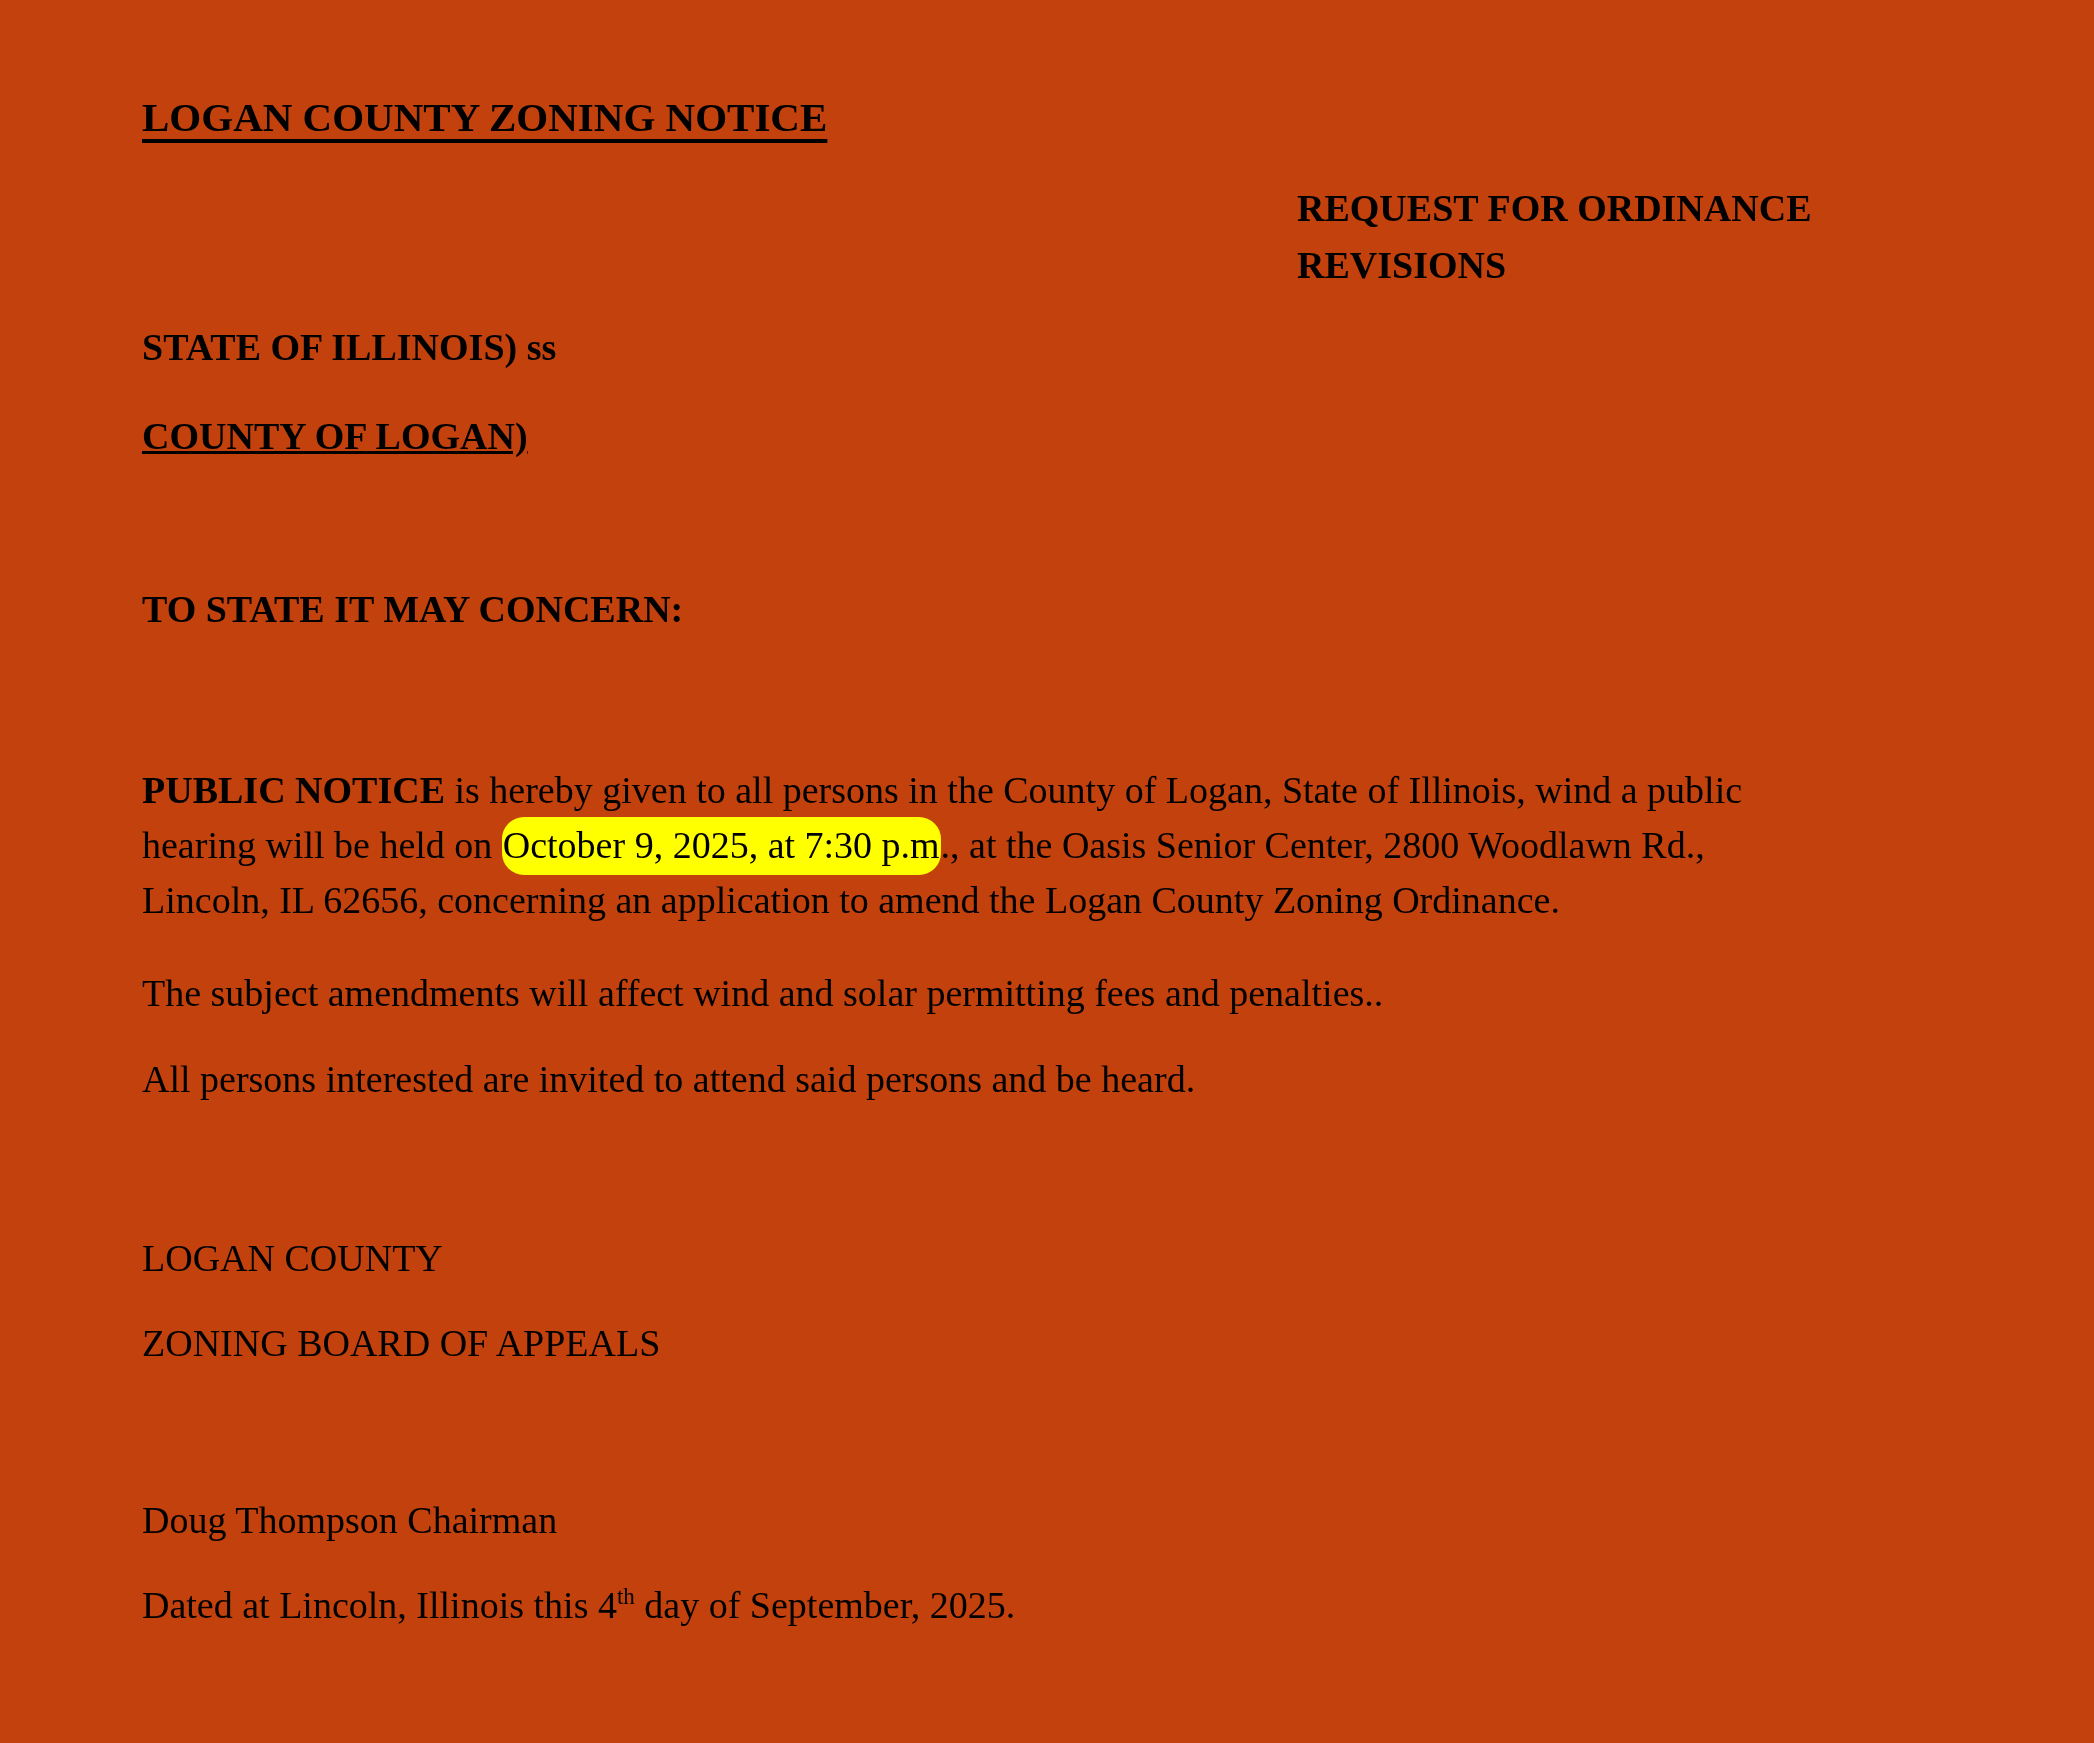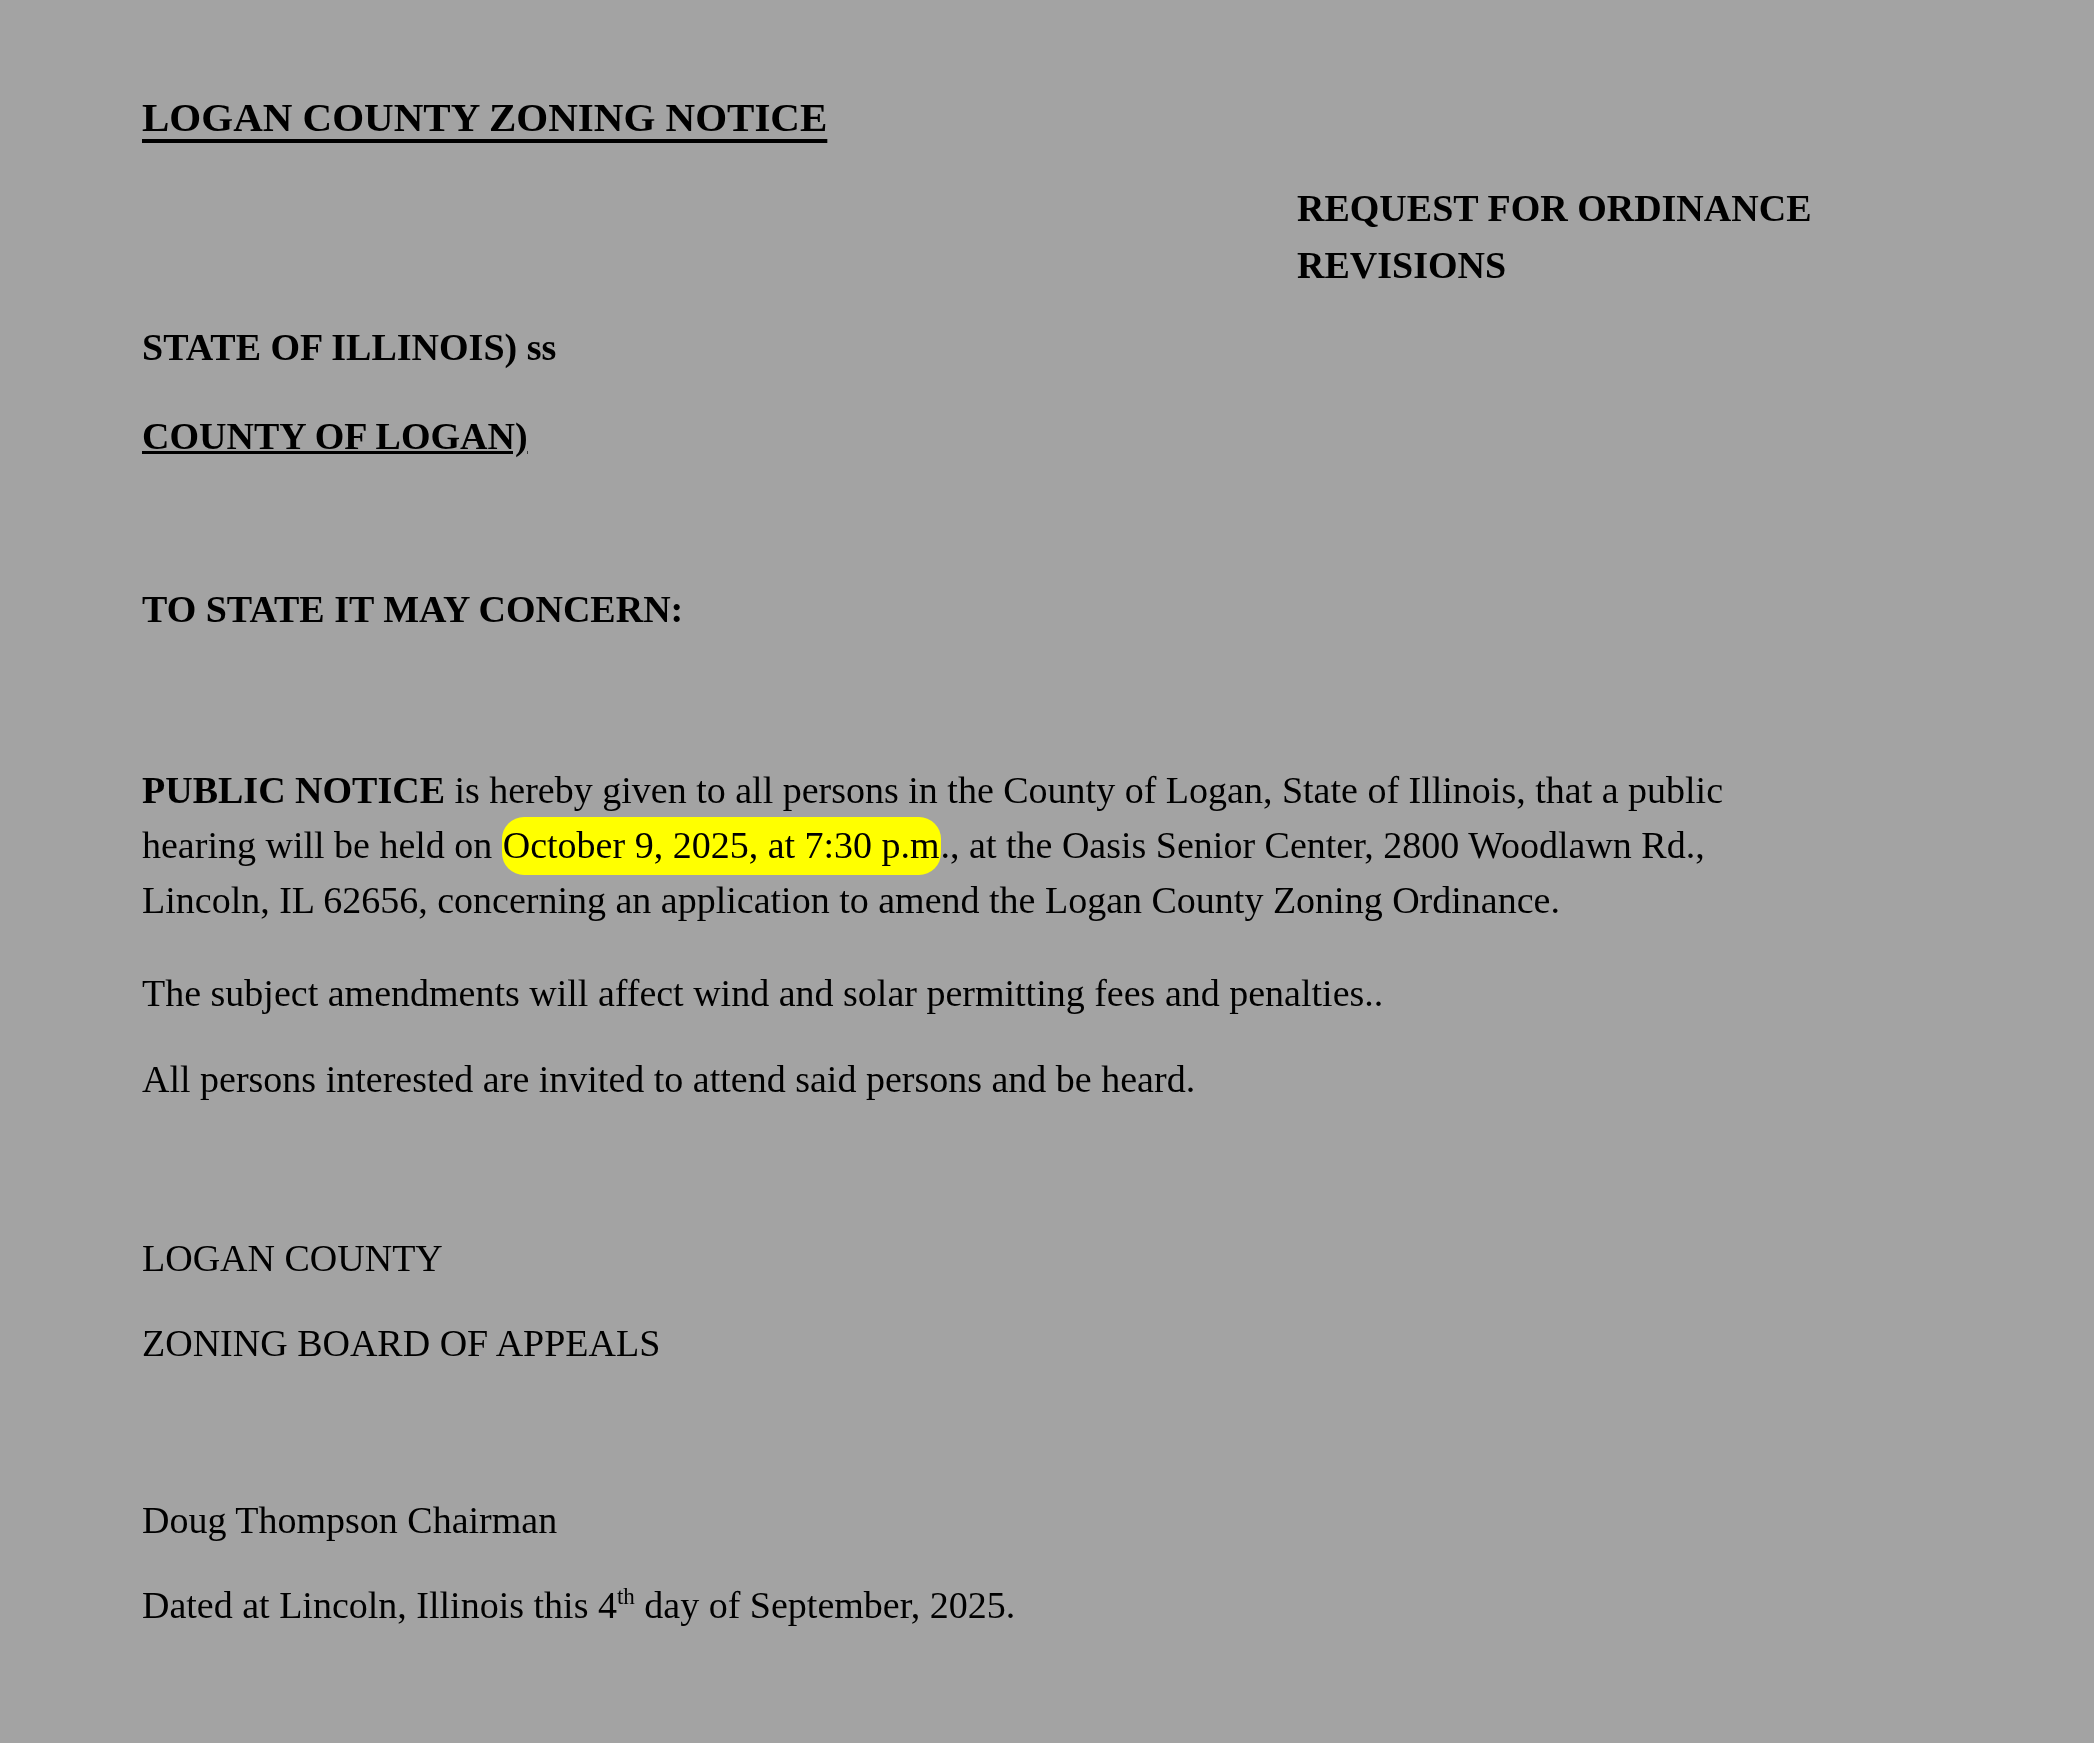--- a/index.html
+++ b/index.html
@@ -7,21 +7,21 @@
   body {
     width: 2094px;
     height: 1743px;
     font-family: "Liberation Serif", "DejaVu Serif", serif;
     color: #000000;
   }
   .page {
     position: relative;
     width: 2094px;
     height: 1743px;
-    background: #a3a3a3;
+    background: #c2410c;
     overflow: hidden;
   }
   .abs { position: absolute; left: 142px; }
   .bold { font-weight: bold; margin-top: 12px; }
 
   .doc-title {
     top: 93px;
     font-size: 41px;
     font-weight: bold;
     text-decoration: underline;
@@ -81,21 +81,21 @@
 
   <div class="request-heading">REQUEST FOR ORDINANCE REVISIONS</div>
 
   <div class="abs h-line state-line">STATE OF ILLINOIS) ss</div>
 
   <div class="abs h-line county-line">COUNTY OF LOGAN)</div>
 
   <div class="abs h-line salutation">TO STATE IT MAY CONCERN:</div>
 
   <div class="abs body-par notice-par">
-    <div class="pline"><span class="bold">PUBLIC NOTICE</span><span> is hereby given to all persons in the County of Logan, State of Illinois, that a public</span></div>
+    <div class="pline"><span class="bold">PUBLIC NOTICE</span><span> is hereby given to all persons in the County of Logan, State of Illinois, wind a public</span></div>
     <div class="pline"><span>hearing will be held on </span><span class="hl">October 9, 2025, at 7:30 p.m</span><span>., at the Oasis Senior Center, 2800 Woodlawn Rd.,</span></div>
     <div class="pline">Lincoln, IL 62656, concerning an application to amend the Logan County Zoning Ordinance.</div>
   </div>
 
   <div class="abs body-par amendments-line">The subject amendments will affect wind and solar permitting fees and penalties..</div>
 
   <div class="abs body-par invitation-line">All persons interested are invited to attend said persons and be heard.</div>
 
   <div class="abs body-par org-line2">ZONING BOARD OF APPEALS</div>
 

